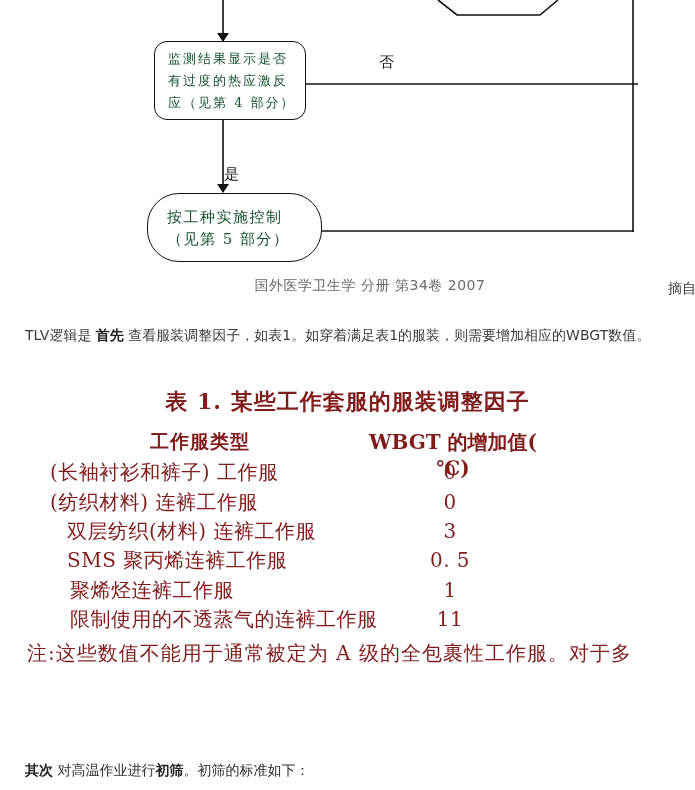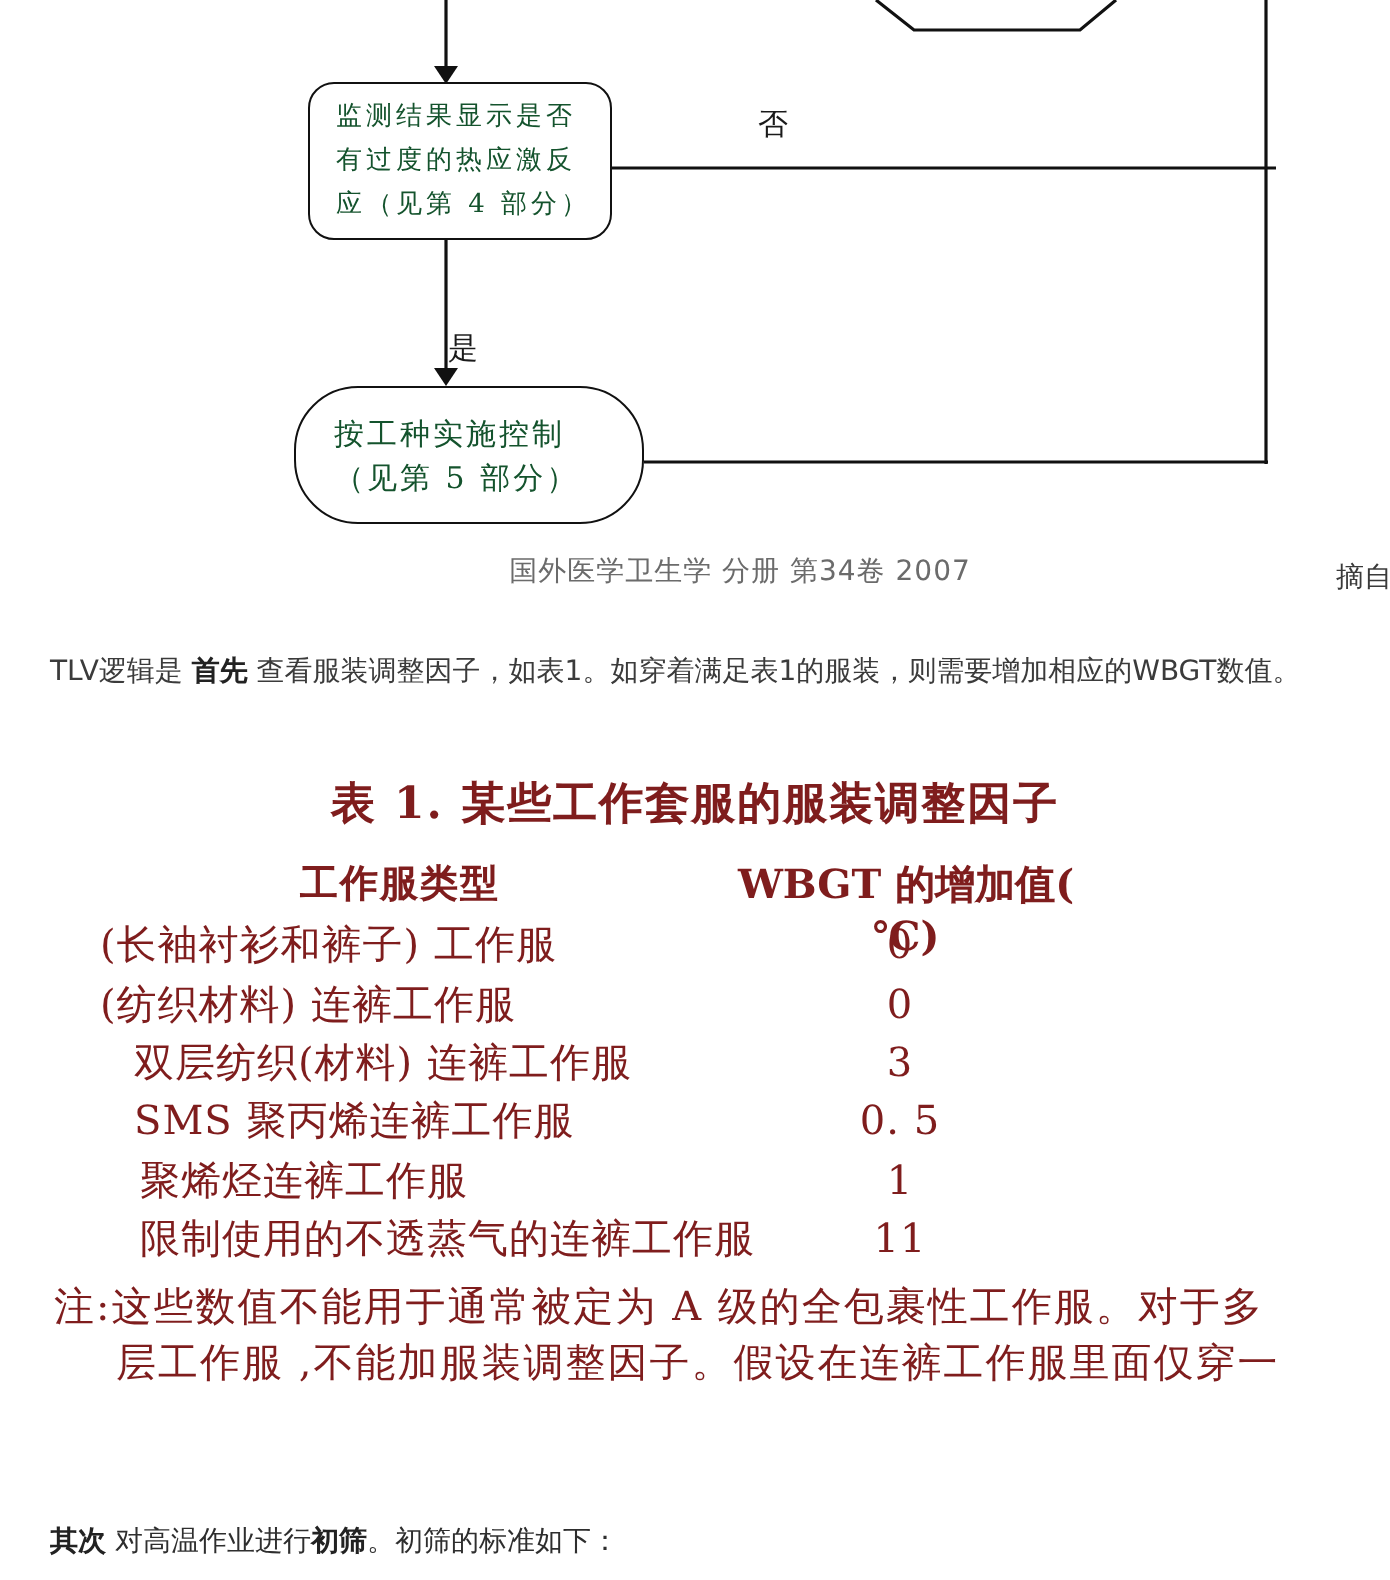--- a/index.html
+++ b/index.html
@@ -168,18 +168,17 @@
   <span class="t-label ind-c">聚烯烃连裤工作服</span>
   <span class="t-value">1</span>
 </div>
 <div id="row-5" class="t-row scan">
   <span class="t-label ind-c">限制使用的不透蒸气的连裤工作服</span>
   <span class="t-value">11</span>
 </div>
 
 <div id="table-note" class="scan">
   <div class="note-line">注:这些数值不能用于通常被定为 A 级的全包裹性工作服。对于多</div>
-  <div class="note-line">层工作服 ,不能加服装调整因子。假设在连裤工作服里面仅穿一</div>
 </div>
 
 <div id="screen-intro">
   <b>其次</b><span> 对高温作业进行</span><b>初筛</b><span>。初筛的标准如下：</span>
 </div>
 
 </body></html>

